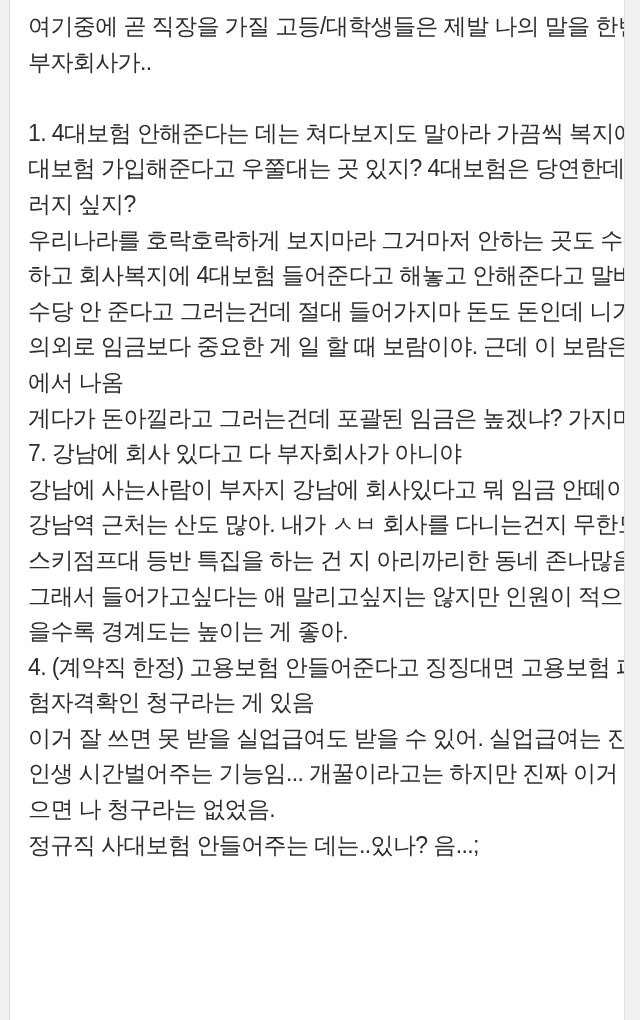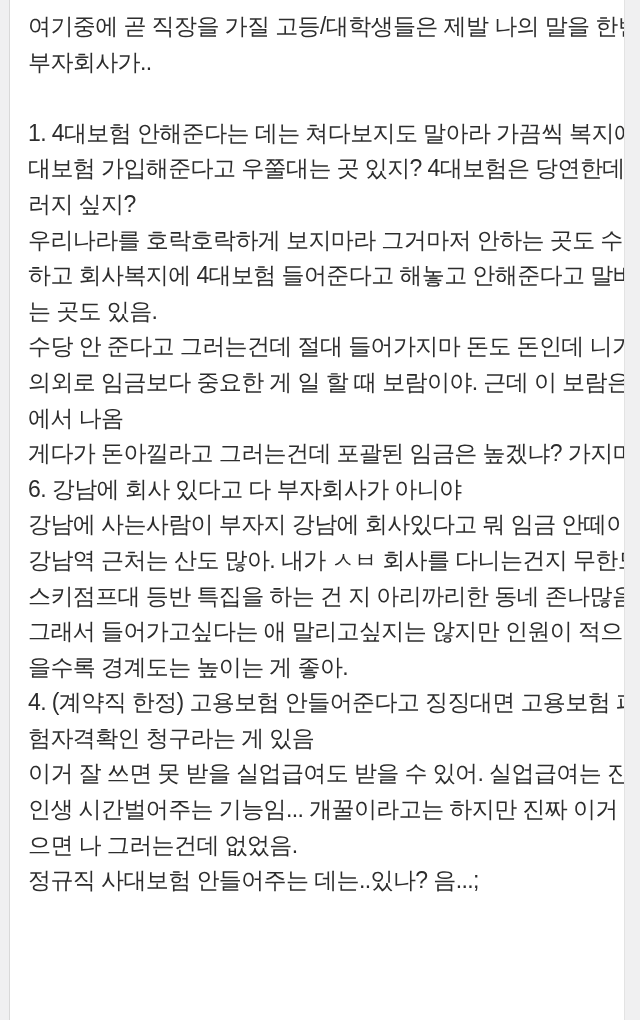--- a/index.html
+++ b/index.html
@@ -46,31 +46,30 @@
 <div class="page">
   <div class="post-card">
     <div class="line">여기중에 곧 직장을 가질 고등/대학생들은 제발 나의 말을 한번만</div>
     <div class="line">부자회사가..</div>
     <div class="line"></div>
     <div class="line">1. 4대보험 안해준다는 데는 쳐다보지도 말아라 가끔씩 복지에 4</div>
     <div class="line">대보험 가입해준다고 우쭐대는 곳 있지? 4대보험은 당연한데 왜그</div>
     <div class="line">러지 싶지?</div>
     <div class="line">우리나라를 호락호락하게 보지마라 그거마저 안하는 곳도 수두룩</div>
     <div class="line">하고 회사복지에 4대보험 들어준다고 해놓고 안해준다고 말바꾸</div>
-    <div class="line">는 곳도 있음.</div>
     <div class="line">수당 안 준다고 그러는건데 절대 들어가지마 돈도 돈인데 니가 일</div>
     <div class="line">의외로 임금보다 중요한 게 일 할 때 보람이야. 근데 이 보람은 돈</div>
     <div class="line">에서 나옴</div>
     <div class="line">게다가 돈아낄라고 그러는건데 포괄된 임금은 높겠냐? 가지마.</div>
-    <div class="line">6. 강남에 회사 있다고 다 부자회사가 아니야</div>
+    <div class="line">7. 강남에 회사 있다고 다 부자회사가 아니야</div>
     <div class="line">강남에 사는사람이 부자지 강남에 회사있다고 뭐 임금 안떼이고</div>
     <div class="line">강남역 근처는 산도 많아. 내가 ㅅㅂ 회사를 다니는건지 무한도전</div>
     <div class="line">스키점프대 등반 특집을 하는 건 지 아리까리한 동네 존나많음.</div>
     <div class="line">그래서 들어가고싶다는 애 말리고싶지는 않지만 인원이 적으면 적</div>
     <div class="line">을수록 경계도는 높이는 게 좋아.</div>
     <div class="line">4. (계약직 한정) 고용보험 안들어준다고 징징대면 고용보험 피보</div>
     <div class="line">험자격확인 청구라는 게 있음</div>
     <div class="line">이거 잘 쓰면 못 받을 실업급여도 받을 수 있어. 실업급여는 진짜</div>
     <div class="line">인생 시간벌어주는 기능임... 개꿀이라고는 하지만 진짜 이거 없었</div>
-    <div class="line">으면 나 그러는건데 없었음.</div>
+    <div class="line">으면 나 청구라는 없었음.</div>
     <div class="line">정규직 사대보험 안들어주는 데는..있나? 음...;</div>
   </div>
 </div>
 
 </body></html>

